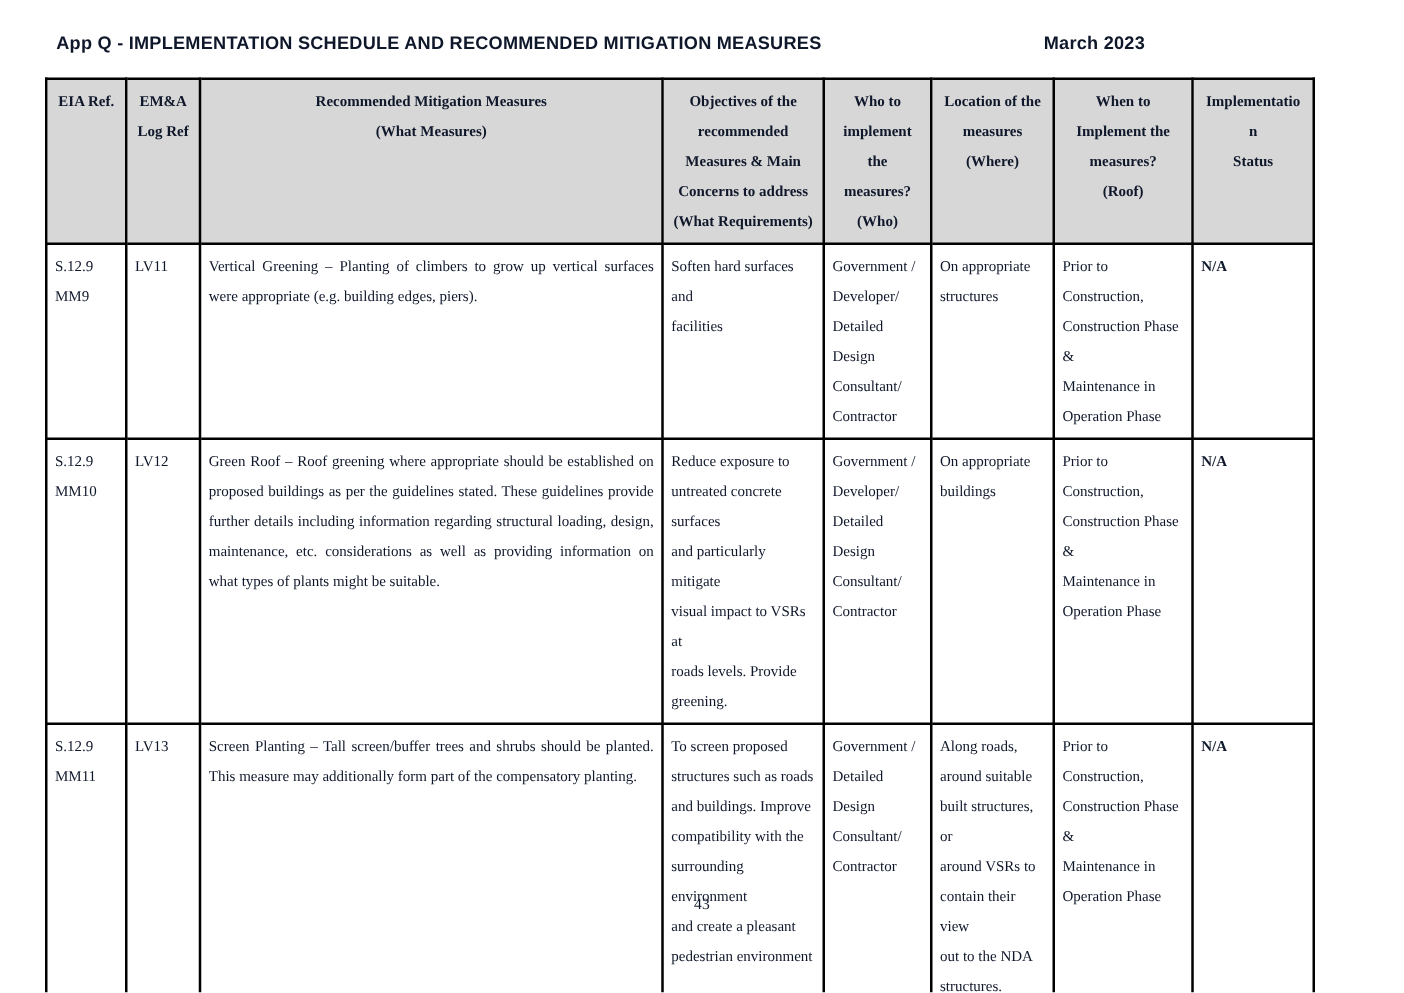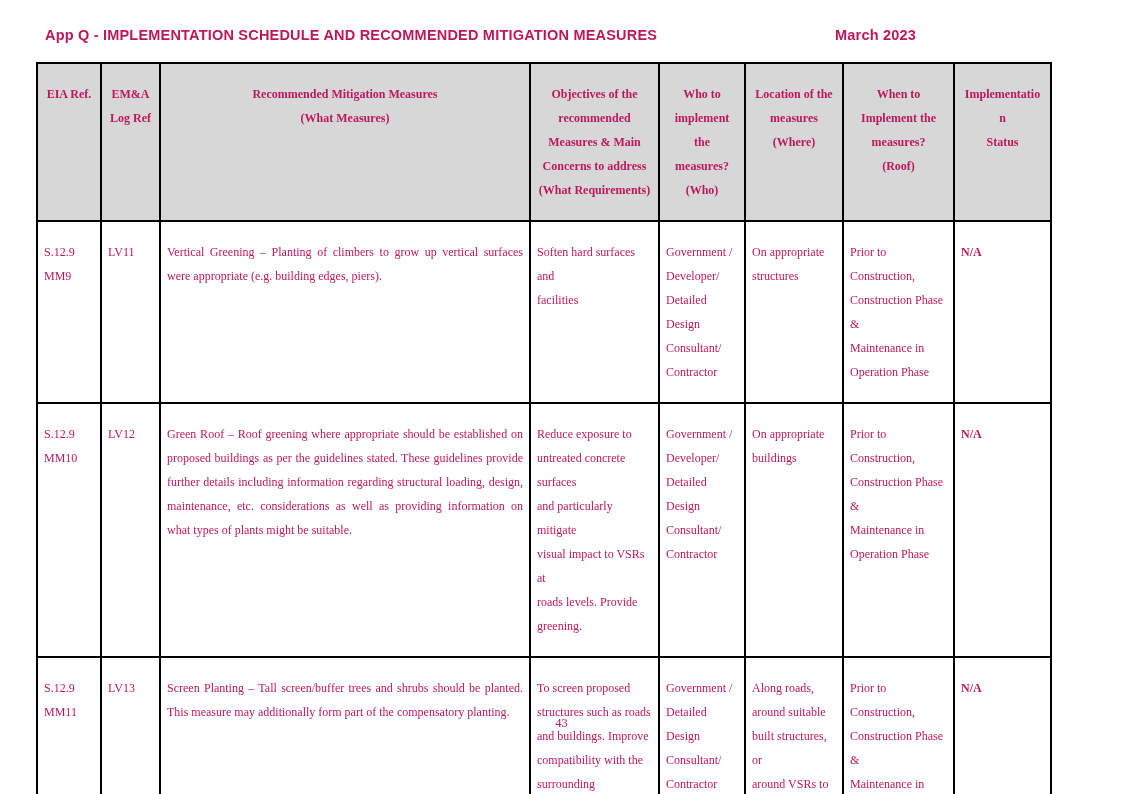--- a/index.html
+++ b/index.html
@@ -1,21 +1,21 @@
 <!DOCTYPE html>
 <html><head>
 <meta charset="utf-8">
 <style>
   html, body { margin: 0; padding: 0; background: #ffffff; }
   .page {
     position: relative;
     width: 1069px;
     height: 794px;
     background: #ffffff;
-    color: #be185d;
+    color: #0f172a;
     font-family: "Liberation Serif", serif;
     overflow: hidden;
   }
   .doc-header {
     position: absolute;
     top: 27px;
     left: 45px;
     right: 153px;
     display: flex;
     justify-content: space-between;
@@ -31,21 +31,21 @@
     left: 36px;
     width: 1014px;
     border-collapse: collapse;
     table-layout: fixed;
   }
   table.schedule th, table.schedule td {
     border: 2px solid #000000;
     vertical-align: top;
     font-size: 12px;
     line-height: 24px;
-    padding: 18px 6px;
+    padding: 5px 6px;
     overflow: hidden;
   }
   table.schedule th {
     background: #d7d7d7;
     font-weight: bold;
     text-align: center;
     white-space: pre-line;
   }
   table.schedule td { white-space: pre-line; }
   tr.header-row   { height: 121px; }

